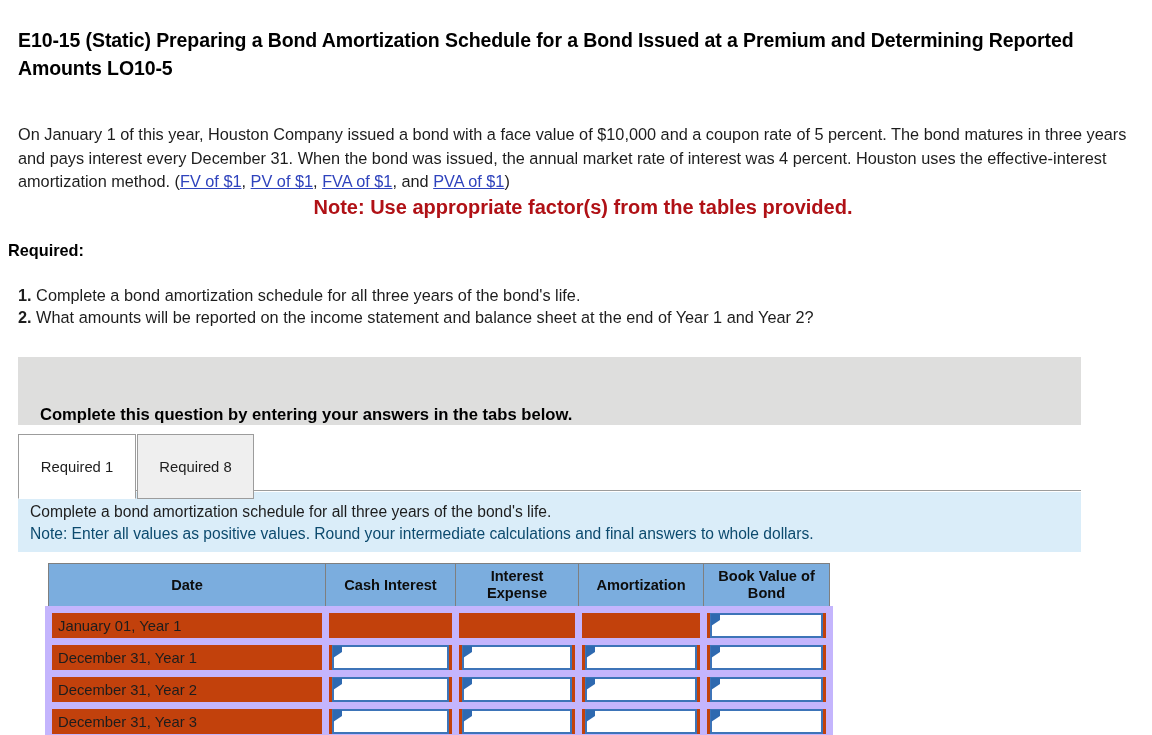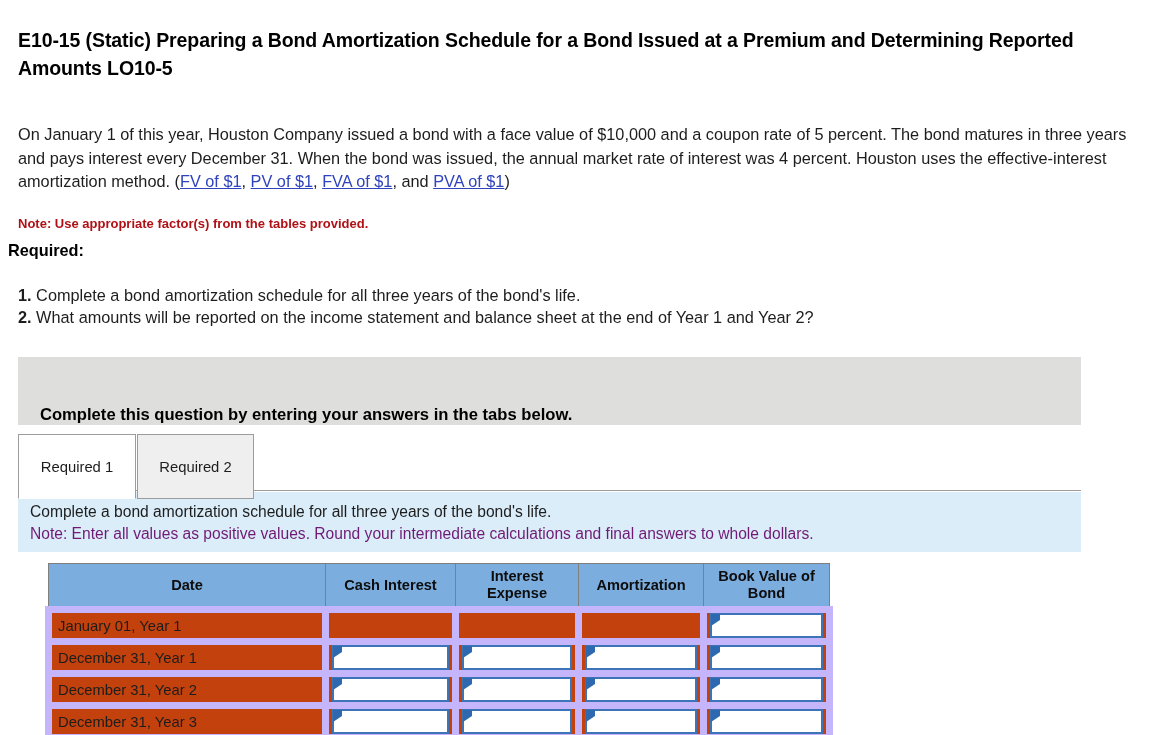--- a/index.html
+++ b/index.html
@@ -45,24 +45,25 @@
     color: #1d1d1d;
   }
   .problem-body a,
   .factor-link {
     color: #2f43bd;
     text-decoration: underline;
     cursor: pointer;
   }
   .note-bold {
     display: block;
-    margin-top: 18px;
+    margin-top: 2px;
     color: #b01116;
     font-weight: bold;
-    font-size: 13px;
+    font-size: 20px;
+    text-align: center;
   }
 
   
   .required-heading {
     position: absolute;
     left: 8px;
     top: 241px;
     font-size: 16.3px;
     font-weight: bold;
     color: #000000;
@@ -153,21 +154,21 @@
     padding: 9px 0 0 12px;
   }
   .subinstruction-line1 {
     font-size: 15.6px;
     line-height: 22px;
     color: #1d1d1d;
   }
   .subinstruction-note {
     font-size: 15.6px;
     line-height: 22px;
-    color: #701a75;
+    color: #0c4a6e;
   }
 
   
   .amort-table {
     position: absolute;
     left: 6px;
     top: 563px;
     border-collapse: collapse;
     table-layout: fixed;
     width: 781px;
@@ -263,21 +264,21 @@
   <div class="instruction-banner">
     <span class="instruction-banner-text">Complete this question by entering your answers in the tabs below.</span>
   </div>
 
   <div class="tab-strip">
     <div class="tab-underline"></div>
     <div class="tab active">
       <span>Required 1</span>
     </div>
     <div class="tab inactive">
-      <span>Required 2</span>
+      <span>Required 8</span>
     </div>
   </div>
 
   <div class="subinstruction">
     <div class="subinstruction-line1">Complete a bond amortization schedule for all three years of the bond's life.</div>
     <div class="subinstruction-note">Note: Enter all values as positive values. Round your intermediate calculations and final answers to whole dollars.</div>
   </div>
 
   <table class="amort-table">
     <colgroup>

